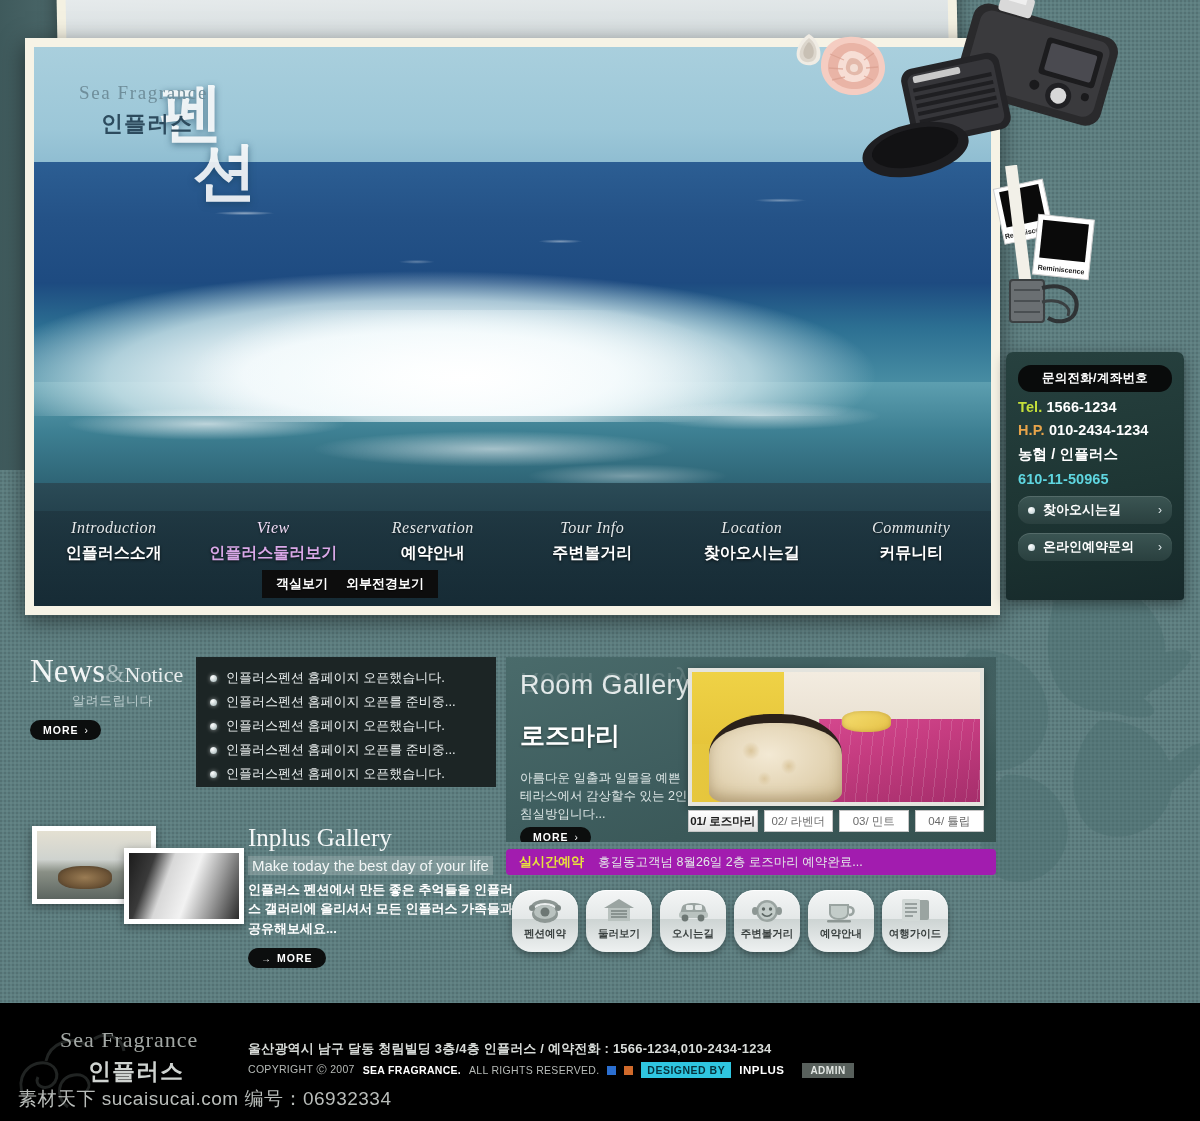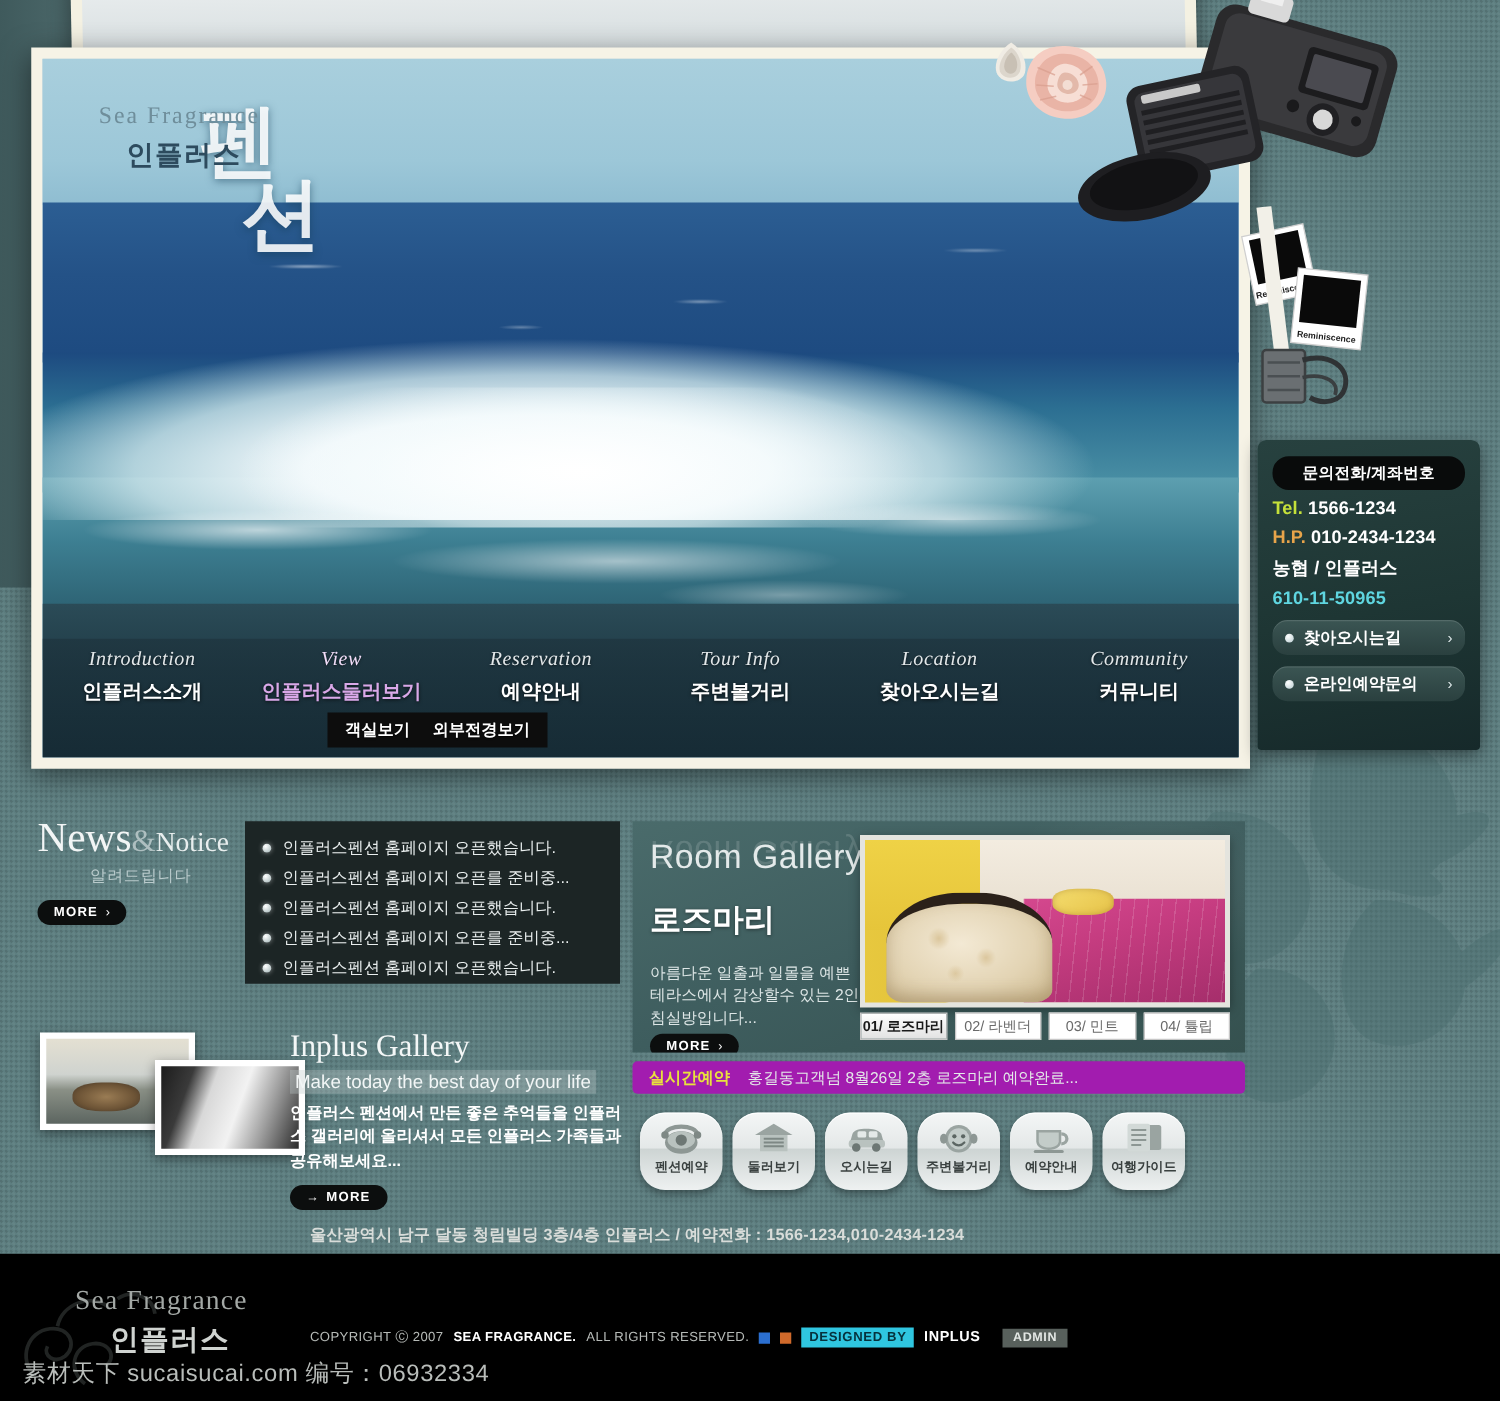--- a/index.html
+++ b/index.html
@@ -357,21 +357,21 @@
   }
   #gal-photo-2{
     position:absolute; left:94px; top:22px; width:120px; height:76px;
     background:#ffffff; padding:5px; box-shadow:0 3px 9px rgba(0,0,0,.4);
   }
   #gal-photo-2 .img{
     width:100%; height:100%;
     background:linear-gradient(110deg,#1c1c1c 0%, #3a3a3a 20%, #d8d8d8 35%, #f2f2f2 55%, #9c9c9c 75%, #2a2a2a 100%);
   }
 
-  #gal-block{ position:absolute; left:232px; top:824px; width:268px; z-index:6; }
+  #gal-block{ position:absolute; left:248px; top:824px; width:268px; z-index:6; }
   #gal-title{
     font-family:"Liberation Serif", serif;
     font-size:25px; color:#f4f7f7; line-height:1.1;
   }
   #gal-sub{
     display:inline-block; background:rgba(190,200,200,.35);
     font-size:15px; color:#f2f6f6; padding:1px 4px; margin-top:4px;
   }
   #gal-desc{
     font-size:13px; color:#ffffff; line-height:1.5; margin-top:5px; font-weight:bold;
@@ -414,21 +414,21 @@
   #footer-logo-en{
     font-family:"Liberation Serif", serif;
     font-size:22px; color:#a3a8a5; letter-spacing:1px;
   }
   #footer-logo-kr{
     font-size:23px; font-weight:bold; color:#cfd3d0;
     margin-top:3px; margin-left:28px; letter-spacing:1px;
   }
   #footer-swirl{ position:absolute; left:10px; top:18px; width:120px; height:92px; opacity:.55; }
   #footer-addr{
-    position:absolute; left:248px; top:979px;
+    position:absolute; left:248px; top:1040px;
     font-size:13px; color:#d8dcd9; font-weight:bold; letter-spacing:.2px;
   }
   #footer-copy{
     position:absolute; left:248px; top:1062px;
     display:flex; align-items:center; gap:8px;
     font-size:10.5px; color:#b6bab7; letter-spacing:.3px;
   }
   #footer-copy .strong{ color:#ffffff; font-weight:bold; }
   .sq-blue{ display:inline-block; width:9px; height:9px; background:#2b6fd0; }
   .sq-orange{ display:inline-block; width:9px; height:9px; background:#d06a2b; }

